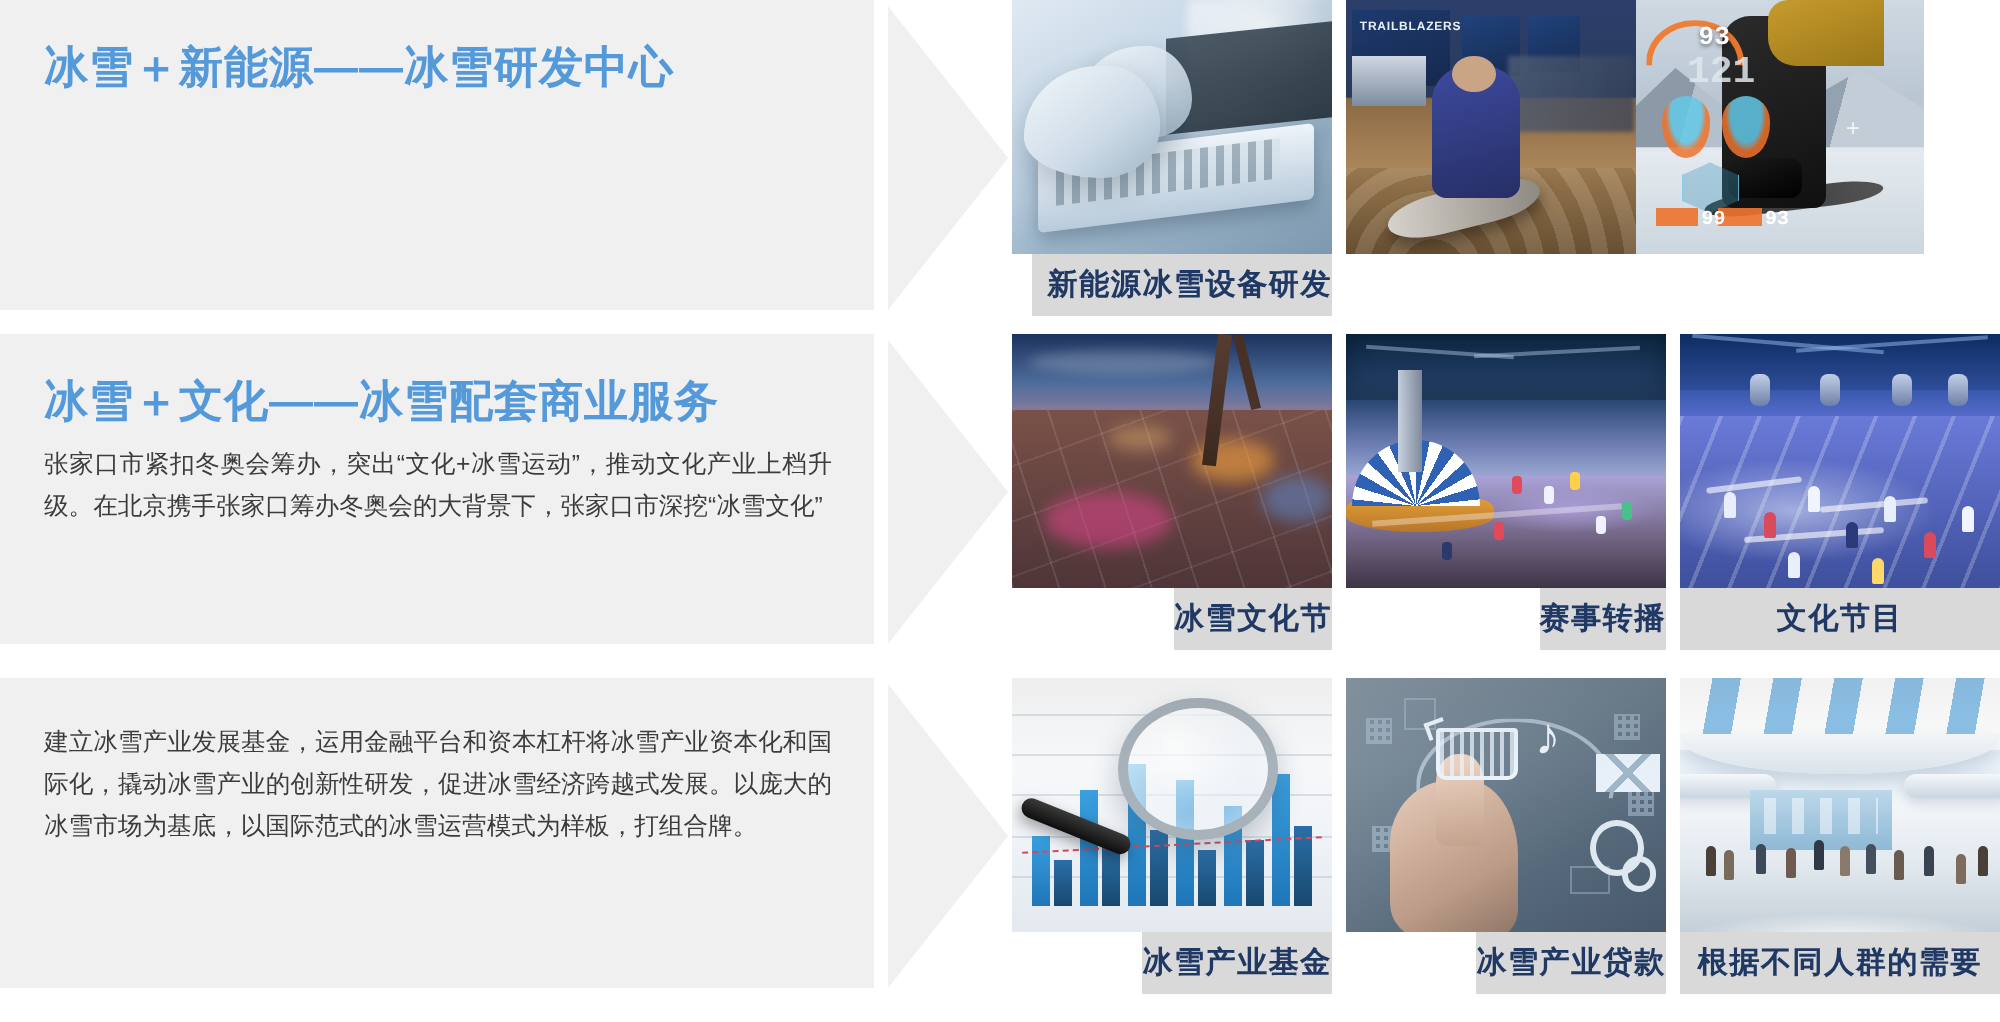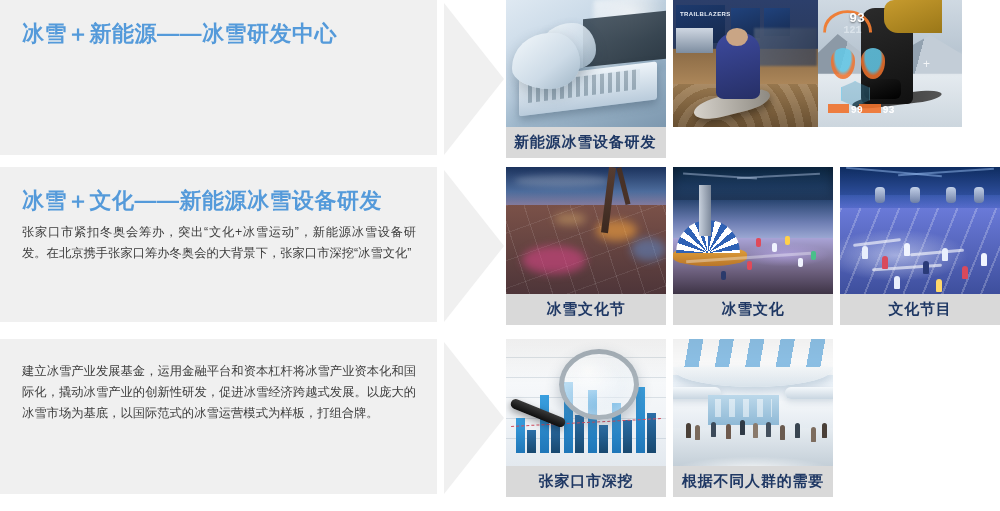--- a/index.html
+++ b/index.html
@@ -48,21 +48,21 @@
     left: 444px; top: 3px;
     width: 0; height: 0;
     border-top: 76px solid transparent;
     border-bottom: 76px solid transparent;
     border-left: 60px solid #f0f0f0;
   }
 
   
   .cards { position: absolute; left: 506px; top: 0; width: 494px; height: 158px; display: flex; gap: 7px; }
   .card { position: relative; height: 158px; display: flex; flex-direction: column; overflow: hidden; }
-  .card.w1 { width: 160px; }
+  .card.w1 { width: 160px; align-items: flex-end; }
   .card.w2 { width: 289px; }
   .card.w3 { width: 160px; }
   .thumb { position: relative; width: 100%; height: 127px; overflow: hidden; background: #2a3a4a; }
   .cap {
     height: 31px; background: #d9d9d9;
     display: flex; align-items: center; justify-content: center;
     color: #1f3864; font-size: 15px; font-weight: bold; letter-spacing: .8px;
     white-space: nowrap;
   }
   .cap.left { justify-content: flex-start; padding-left: 8px; }
@@ -133,21 +133,21 @@
       background:linear-gradient(160deg,#c79b2e,#9a7718); border-radius:10px 0 0 14px; }
   .hud-board { position:absolute; left:24%; top:74%; width:62%; height:9%;
       background:linear-gradient(95deg,#2d2d2d,#555); border-radius:40%/70%; transform:rotate(-7deg); }
   .hud-boot { position:absolute; left:32%; top:62%; width:26%; height:16%;
       background:linear-gradient(160deg,#1b1b1b,#000); border-radius:6px; }
   .hud-arc { position:absolute; left:4%; top:8%; width:34%; height:34%;
       border:3px solid #f07a2e; border-radius:50%;
       clip-path: polygon(0 0, 100% 0, 100% 52%, 0 52%); opacity:.95; }
   .hud-num { position:absolute; left:22%; top:9%; color:#ffffff; font-size:13px;
       font-weight:bold; font-family:"Liberation Mono", monospace; text-shadow:0 1px 2px rgba(0,0,0,.5); }
-  .hud-num2 { position:absolute; left:18%; top:20%; color:#dfe7ee; font-size:10px;
+  .hud-num2 { position:absolute; left:18%; top:20%; color:#dfe7ee; font-size:19px;
       font-weight:bold; font-family:Liberation Mono, monospace; opacity:.85; }
   .hud-drop { position:absolute; width:17%; height:24%; top:38%;
       background:radial-gradient(ellipse at 50% 30%, #63c9e8 0 45%, #f0722c 60% 100%);
       border-radius:50% 50% 50% 50% / 42% 42% 58% 58%; opacity:.85; }
   .hud-drop.d1 { left:9%; } .hud-drop.d2 { left:30%; }
   .hud-hex { position:absolute; left:16%; top:64%; width:20%; height:20%;
       background:rgba(60,150,190,.35); border:1px solid rgba(130,210,240,.7);
       clip-path: polygon(50% 0,100% 25%,100% 75%,50% 100%,0 75%,0 25%); }
   .hud-bar { position:absolute; bottom:11%; height:9px; background:#f0722c; opacity:.9; }
   .hud-bar.b1 { left:7%; width:15%; } .hud-bar.b2 { left:29%; width:15%; }
@@ -350,22 +350,22 @@
           </div>
         </div>
       </div>
 
     </div>
   </div>
 
   <div class="block b1">
     <div class="panel">
       <div class="panel-inner">
-        <div class="panel-title">冰雪＋文化——新能源冰雪设备研发</div>
-        <div class="panel-body">张家口市紧扣冬奥会筹办，突出“文化+冰雪运动”，新能源冰雪设备研发。在北京携手张家口筹办冬奥会的大背景下，张家口市深挖“冰雪文化”</div>
+        <div class="panel-title">冰雪＋文化——冰雪配套商业服务</div>
+        <div class="panel-body">张家口市紧扣冬奥会筹办，突出“文化+冰雪运动”，推动文化产业上档升级。在北京携手张家口筹办冬奥会的大背景下，张家口市深挖“冰雪文化”</div>
       </div>
     </div>
     <div class="arrow"></div>
 
     <div class="cards">
 
       <div class="card w1">
         <div class="thumb">
           <div class="ph ph-fest">
             <div class="fest-sky"></div>
@@ -397,21 +397,21 @@
             <div class="ar-dot" style="left:52%;top:56%;background:#e04a5a;"></div>
             <div class="ar-dot" style="left:62%;top:60%;background:#f0f3ff;"></div>
             <div class="ar-dot" style="left:70%;top:54%;background:#ffd04a;"></div>
             <div class="ar-dot" style="left:46%;top:74%;background:#e04a5a;"></div>
             <div class="ar-dot" style="left:30%;top:82%;background:#2b3a6b;"></div>
             <div class="ar-dot" style="left:78%;top:72%;background:#f0f3ff;"></div>
             <div class="ar-dot" style="left:86%;top:66%;background:#49c08a;"></div>
             <div class="shade"></div>
           </div>
         </div>
-        <div class="cap">冰雪文化</div>
+        <div class="cap">赛事转播</div>
       </div>
 
       <div class="card w3">
         <div class="thumb">
           <div class="ph ph-rink">
             <div class="rk-top"></div>
             <div class="rk-beam" style="left:4%;width:60%;transform:rotate(5deg);"></div>
             <div class="rk-beam" style="left:36%;width:60%;transform:rotate(-4deg);"></div>
             <div class="rk-hang" style="left:22%;"></div>
             <div class="rk-hang" style="left:44%;"></div>
@@ -468,23 +468,46 @@
             <div class="ch-bar" style="left:66%;height:40%"></div>
             <div class="ch-bar dk" style="left:73%;height:26%"></div>
             <div class="ch-bar" style="left:81%;height:52%"></div>
             <div class="ch-bar dk" style="left:88%;height:32%"></div>
             <div class="ch-dash"></div>
             <div class="ch-lens"></div>
             <div class="ch-handle"></div>
             <div class="shade"></div>
           </div>
         </div>
-        <div class="cap">张家口市深挖</div>
-      </div>
-
+        <div class="cap">冰雪产业基金</div>
+      </div>
+
+      <div class="card w1">
+        <div class="thumb">
+          <div class="ph ph-touch">
+            <div class="tc-chip" style="left:6%;top:16%"></div>
+            <div class="tc-chip" style="left:8%;top:58%"></div>
+            <div class="tc-chip" style="left:84%;top:14%"></div>
+            <div class="tc-chip" style="left:88%;top:44%"></div>
+            <div class="tc-sq" style="left:18%;top:8%;width:16px;height:16px"></div>
+            <div class="tc-sq" style="left:70%;top:74%;width:20px;height:14px"></div>
+            <div class="tc-sq" style="left:44%;top:80%;width:14px;height:14px"></div>
+            <div class="tc-arc"></div>
+            <div class="tc-hand"></div>
+            <div class="tc-finger"></div>
+            <div class="tc-cart"></div>
+            <div class="tc-note"></div>
+            <div class="tc-env"></div>
+            <div class="tc-gear g1"></div>
+            <div class="tc-gear g2"></div>
+            <div class="shade"></div>
+          </div>
+        </div>
+        <div class="cap">冰雪产业贷款</div>
+      </div>
 
       <div class="card w3">
         <div class="thumb">
           <div class="ph ph-mall">
             <div class="ml-sky"></div>
             <div class="ml-canopy"></div>
             <div class="ml-balc l"></div>
             <div class="ml-balc r"></div>
             <div class="ml-store"></div>
             <div class="ml-floor"></div>

